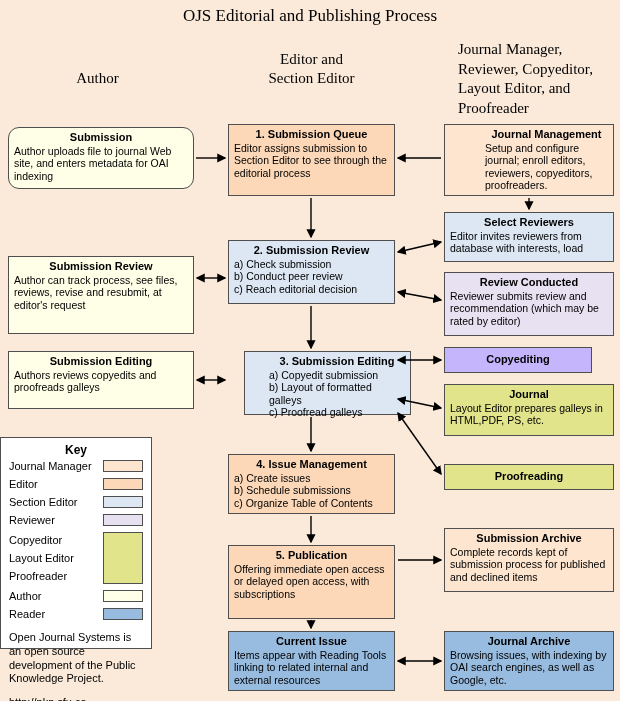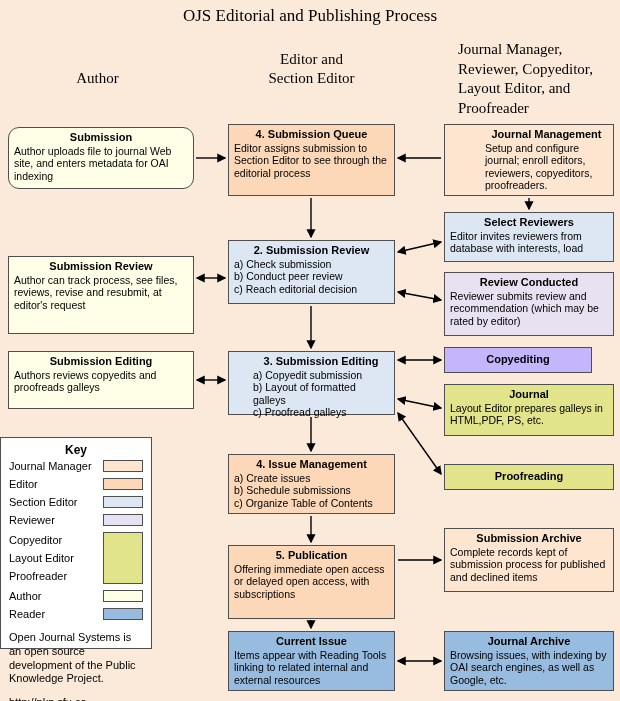--- a/index.html
+++ b/index.html
@@ -63,30 +63,30 @@
   <div class="box" style="left: 8px; top: 256px; width: 186px; height: 78px; background: rgb(255, 255, 232);">
     <div class="bt">Submission Review</div>
     <div class="bb">Author can track process, see files, reviews, revise and resubmit, at editor's request</div>
   </div>
   <div class="box" style="left: 8px; top: 351px; width: 186px; height: 58px; background: rgb(255, 255, 232);">
     <div class="bt">Submission Editing</div>
     <div class="bb">Authors reviews copyedits and proofreads galleys</div>
   </div>
 
   <div class="box" style="left: 228px; top: 124px; width: 167px; height: 72px; background: rgb(252, 216, 184);">
-    <div class="bt">4. Submission Queue</div>
+    <div class="bt">1. Submission Queue</div>
     <div class="bb">Editor assigns submission to Section Editor to see through the editorial process</div>
   </div>
   <div class="box" style="left: 228px; top: 240px; width: 167px; height: 64px; background: rgb(220, 231, 243);">
     <div class="bt">2. Submission Review</div>
     <div class="bb">a) Check submission
 b) Conduct peer review
 c) Reach editorial decision</div>
   </div>
-  <div class="box" style="left: 228px; top: 351px; width: 167px; height: 64px; background: rgb(220, 231, 243); padding-left: 24px;">
+  <div class="box" style="left: 244px; top: 351px; width: 167px; height: 64px; background: rgb(220, 231, 243); padding-left: 24px;">
     <div class="bt">3. Submission Editing</div>
     <div class="bb">a) Copyedit submission
 b) Layout of formatted galleys
 c) Proofread galleys</div>
   </div>
   <div class="box" style="left: 228px; top: 454px; width: 167px; height: 60px; background: rgb(252, 216, 184);">
     <div class="bt">4. Issue Management</div>
     <div class="bb">a) Create issues
 b) Schedule submissions
 c) Organize Table of Contents</div>

